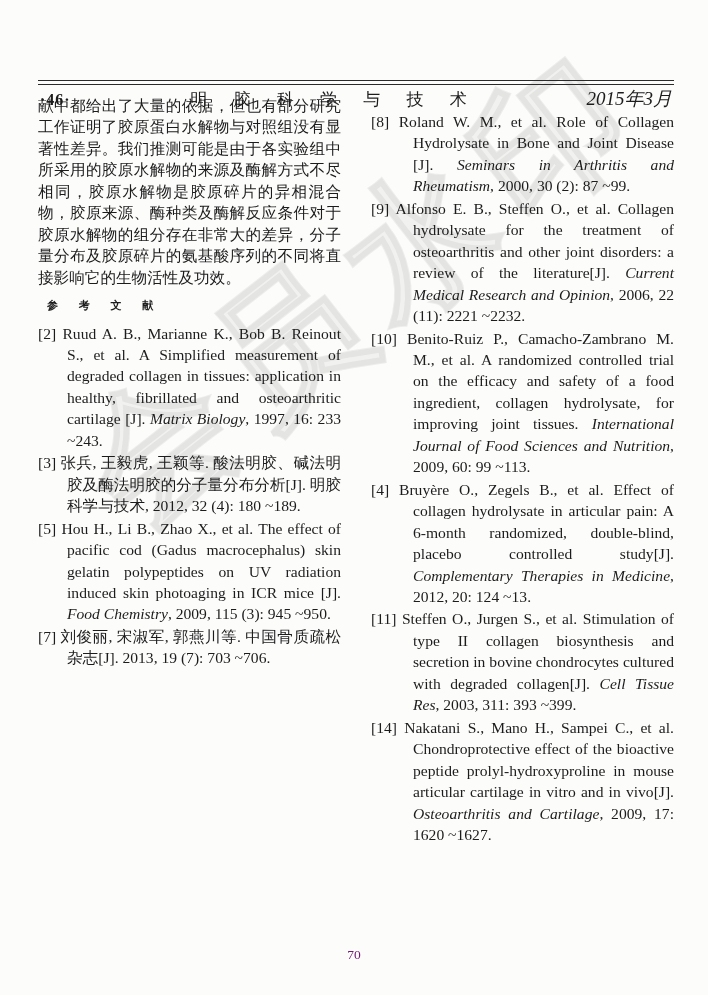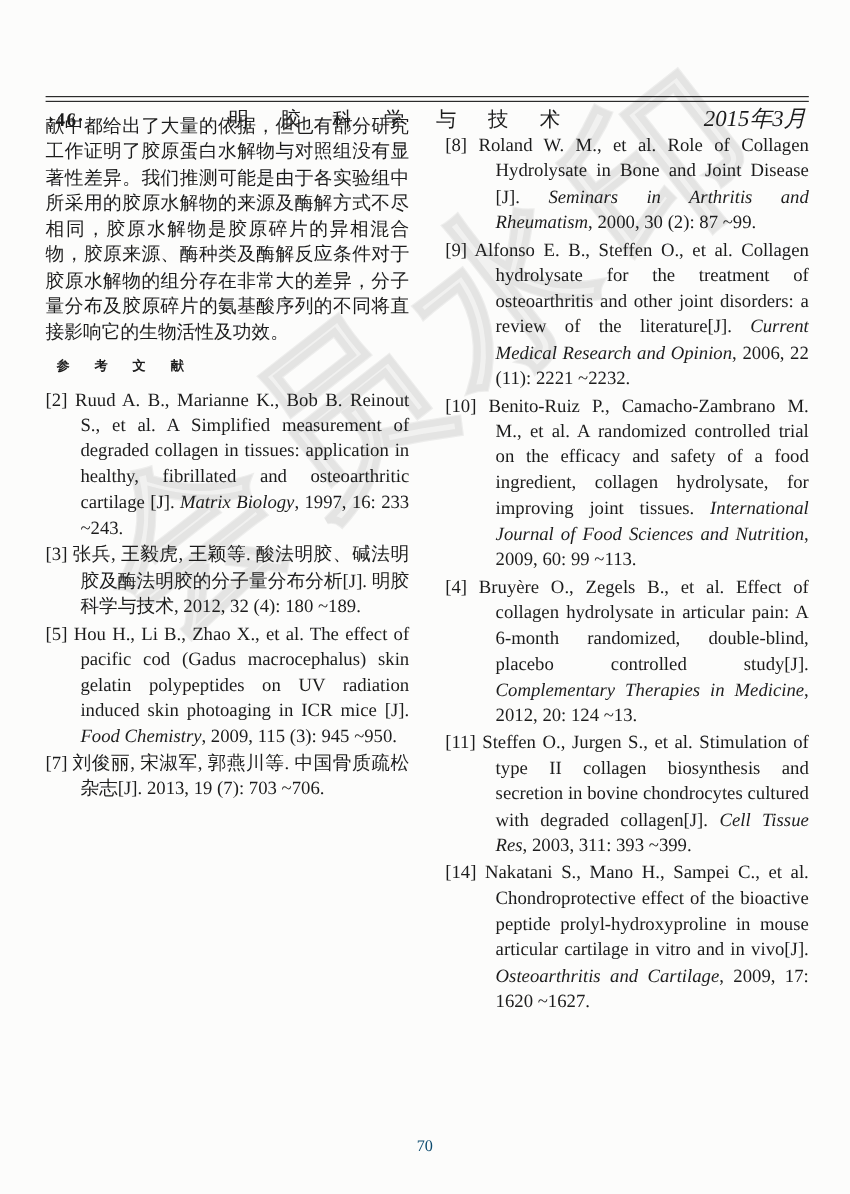--- a/index.html
+++ b/index.html
@@ -30,21 +30,21 @@
     text-align:left;font-weight:bold;font-size:11px;
     letter-spacing:9px;text-indent:9px;margin:7px 0 6px 0;
   }
   .ref{padding-left:29px;text-indent:-29px;margin-top:1px;}
   .col-right .ref{padding-left:42px;text-indent:-42px;margin-top:1px;}
   .col-right .ref:first-child{margin-top:16px;}
   .ref-label{white-space:nowrap;}
   .it{font-style:italic;}
   .footer{
     position:absolute;bottom:32px;left:0;right:0;
-    text-align:center;font-size:13.5px;color:#0c4a6e;
+    text-align:center;font-size:13.5px;color:#701a75;
   }
   .watermark{
     position:absolute;top:190px;left:30px;width:660px;
     transform:rotate(-38deg);transform-origin:center;
     text-align:center;font-size:148px;font-weight:bold;
     letter-spacing:18px;white-space:nowrap;
     color:rgba(150,150,150,0.10);
     -webkit-text-stroke:2px rgba(150,150,150,0.14);
     pointer-events:none;user-select:none;
   }

